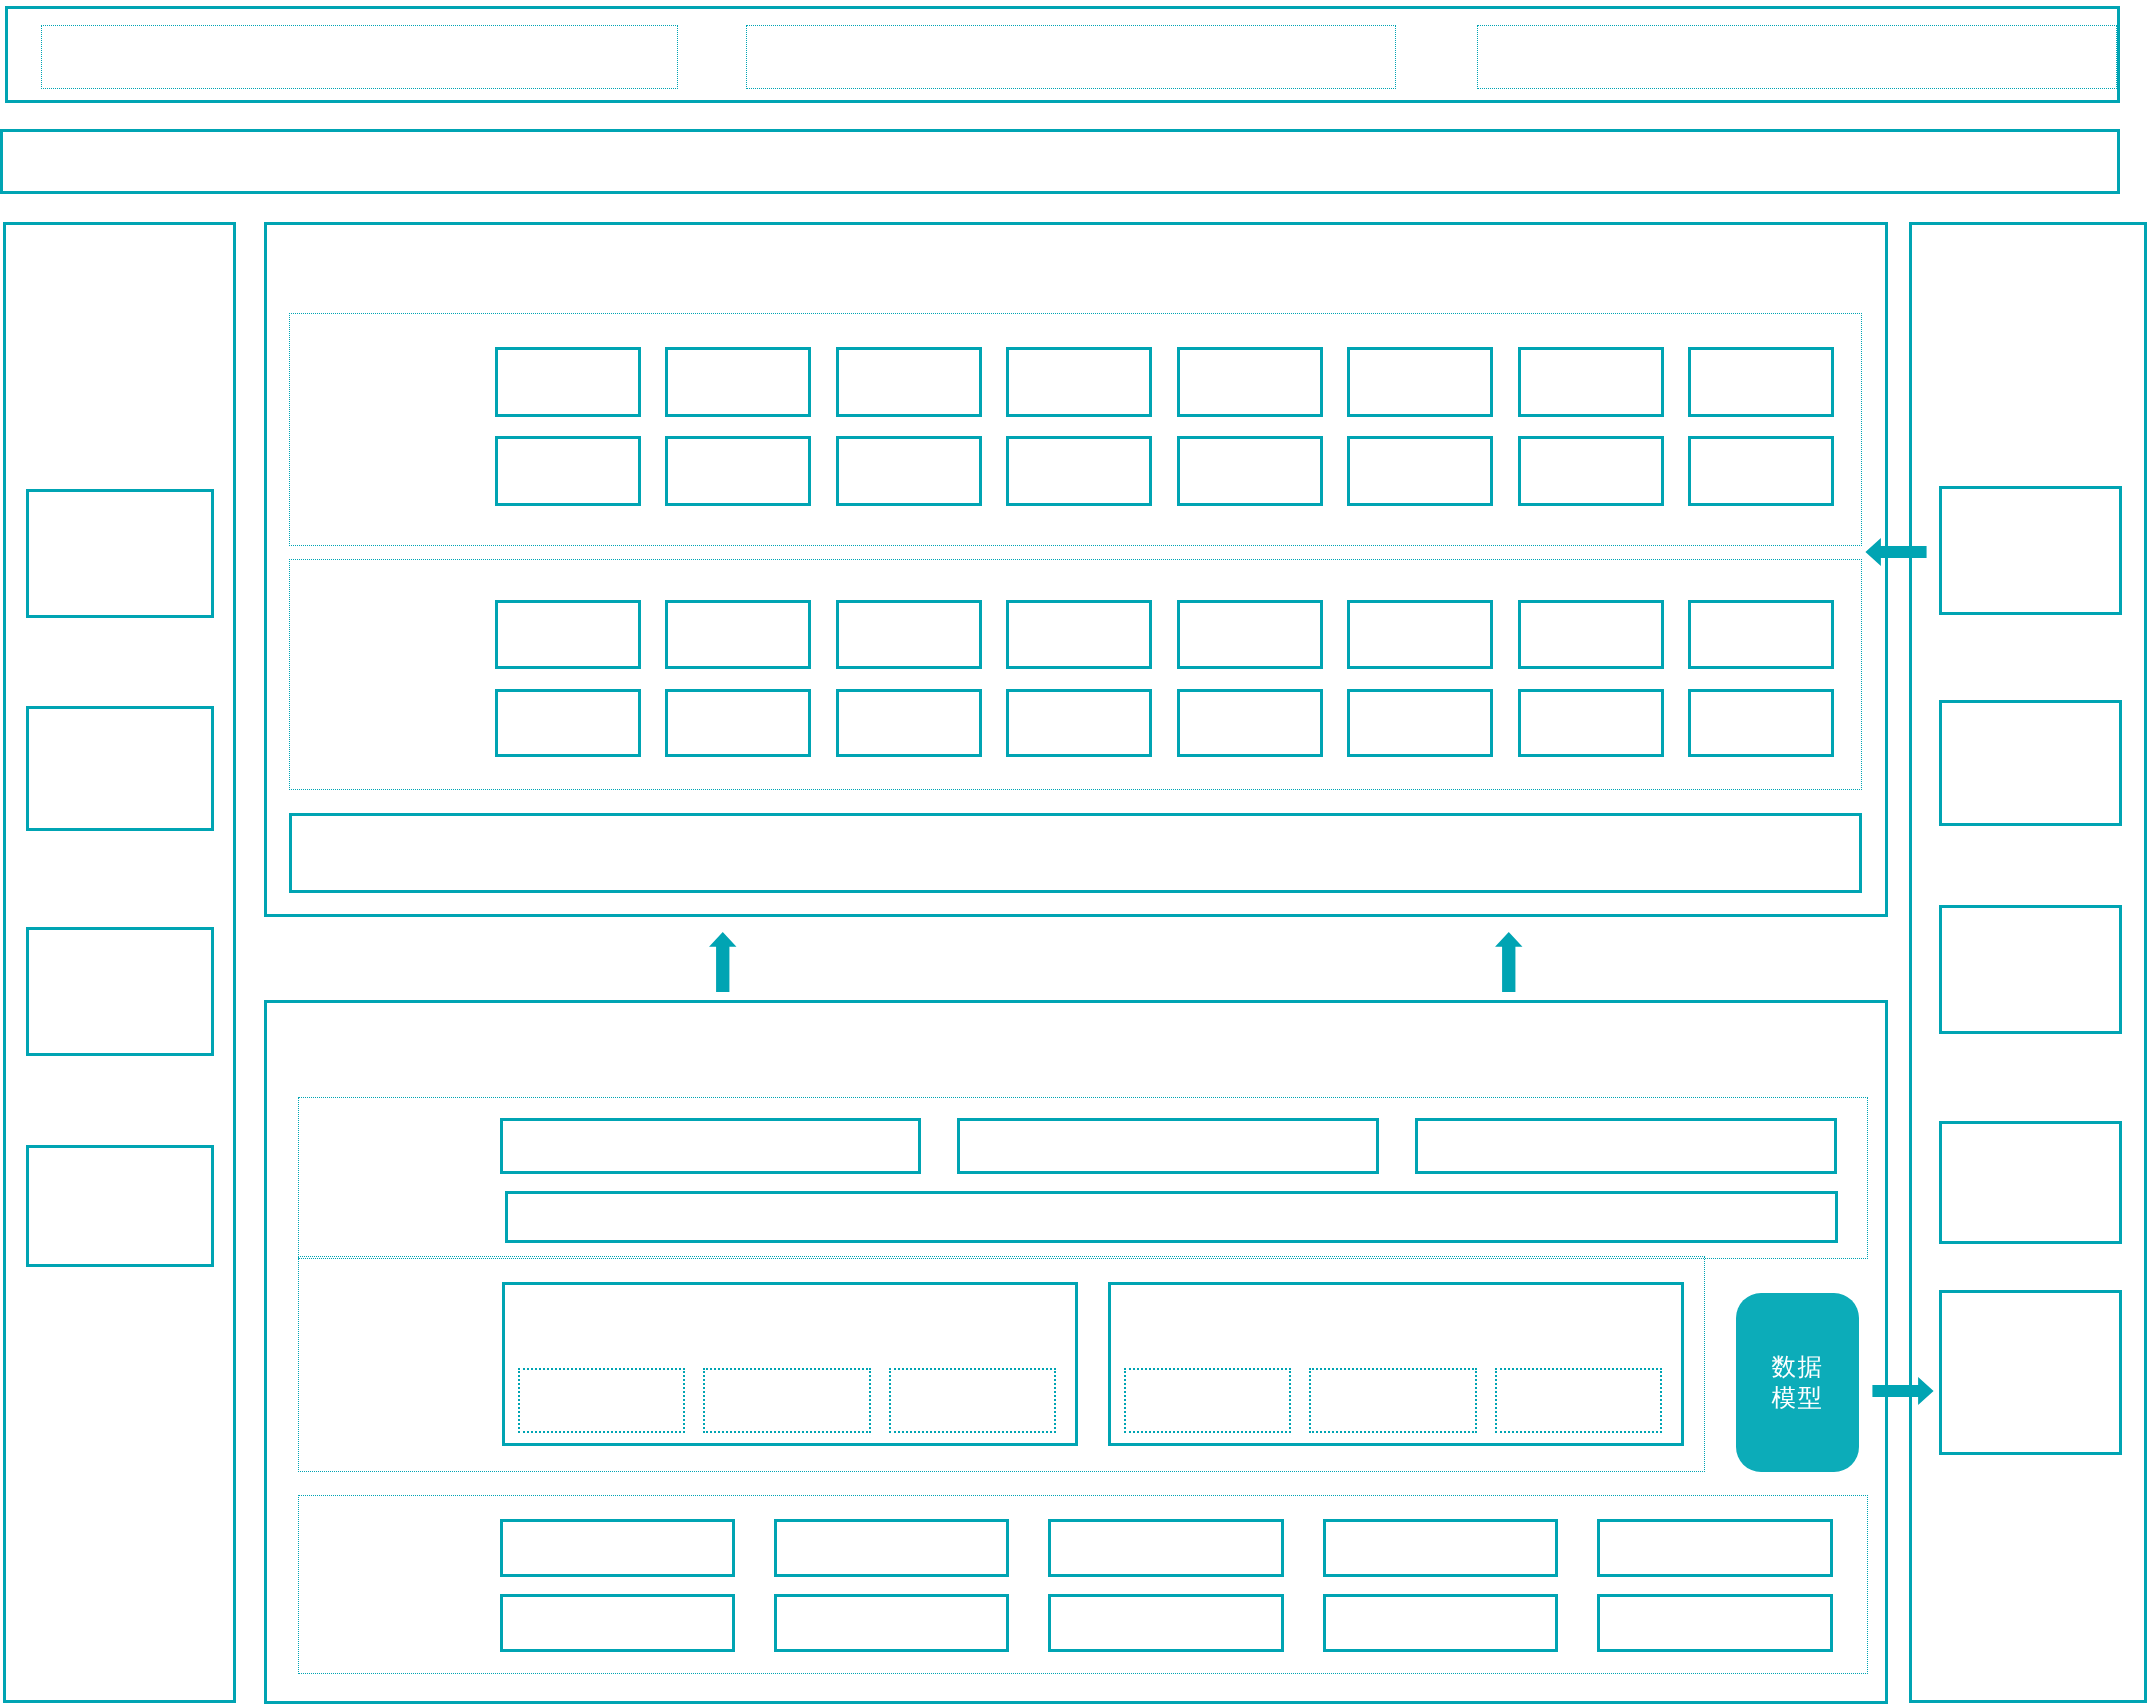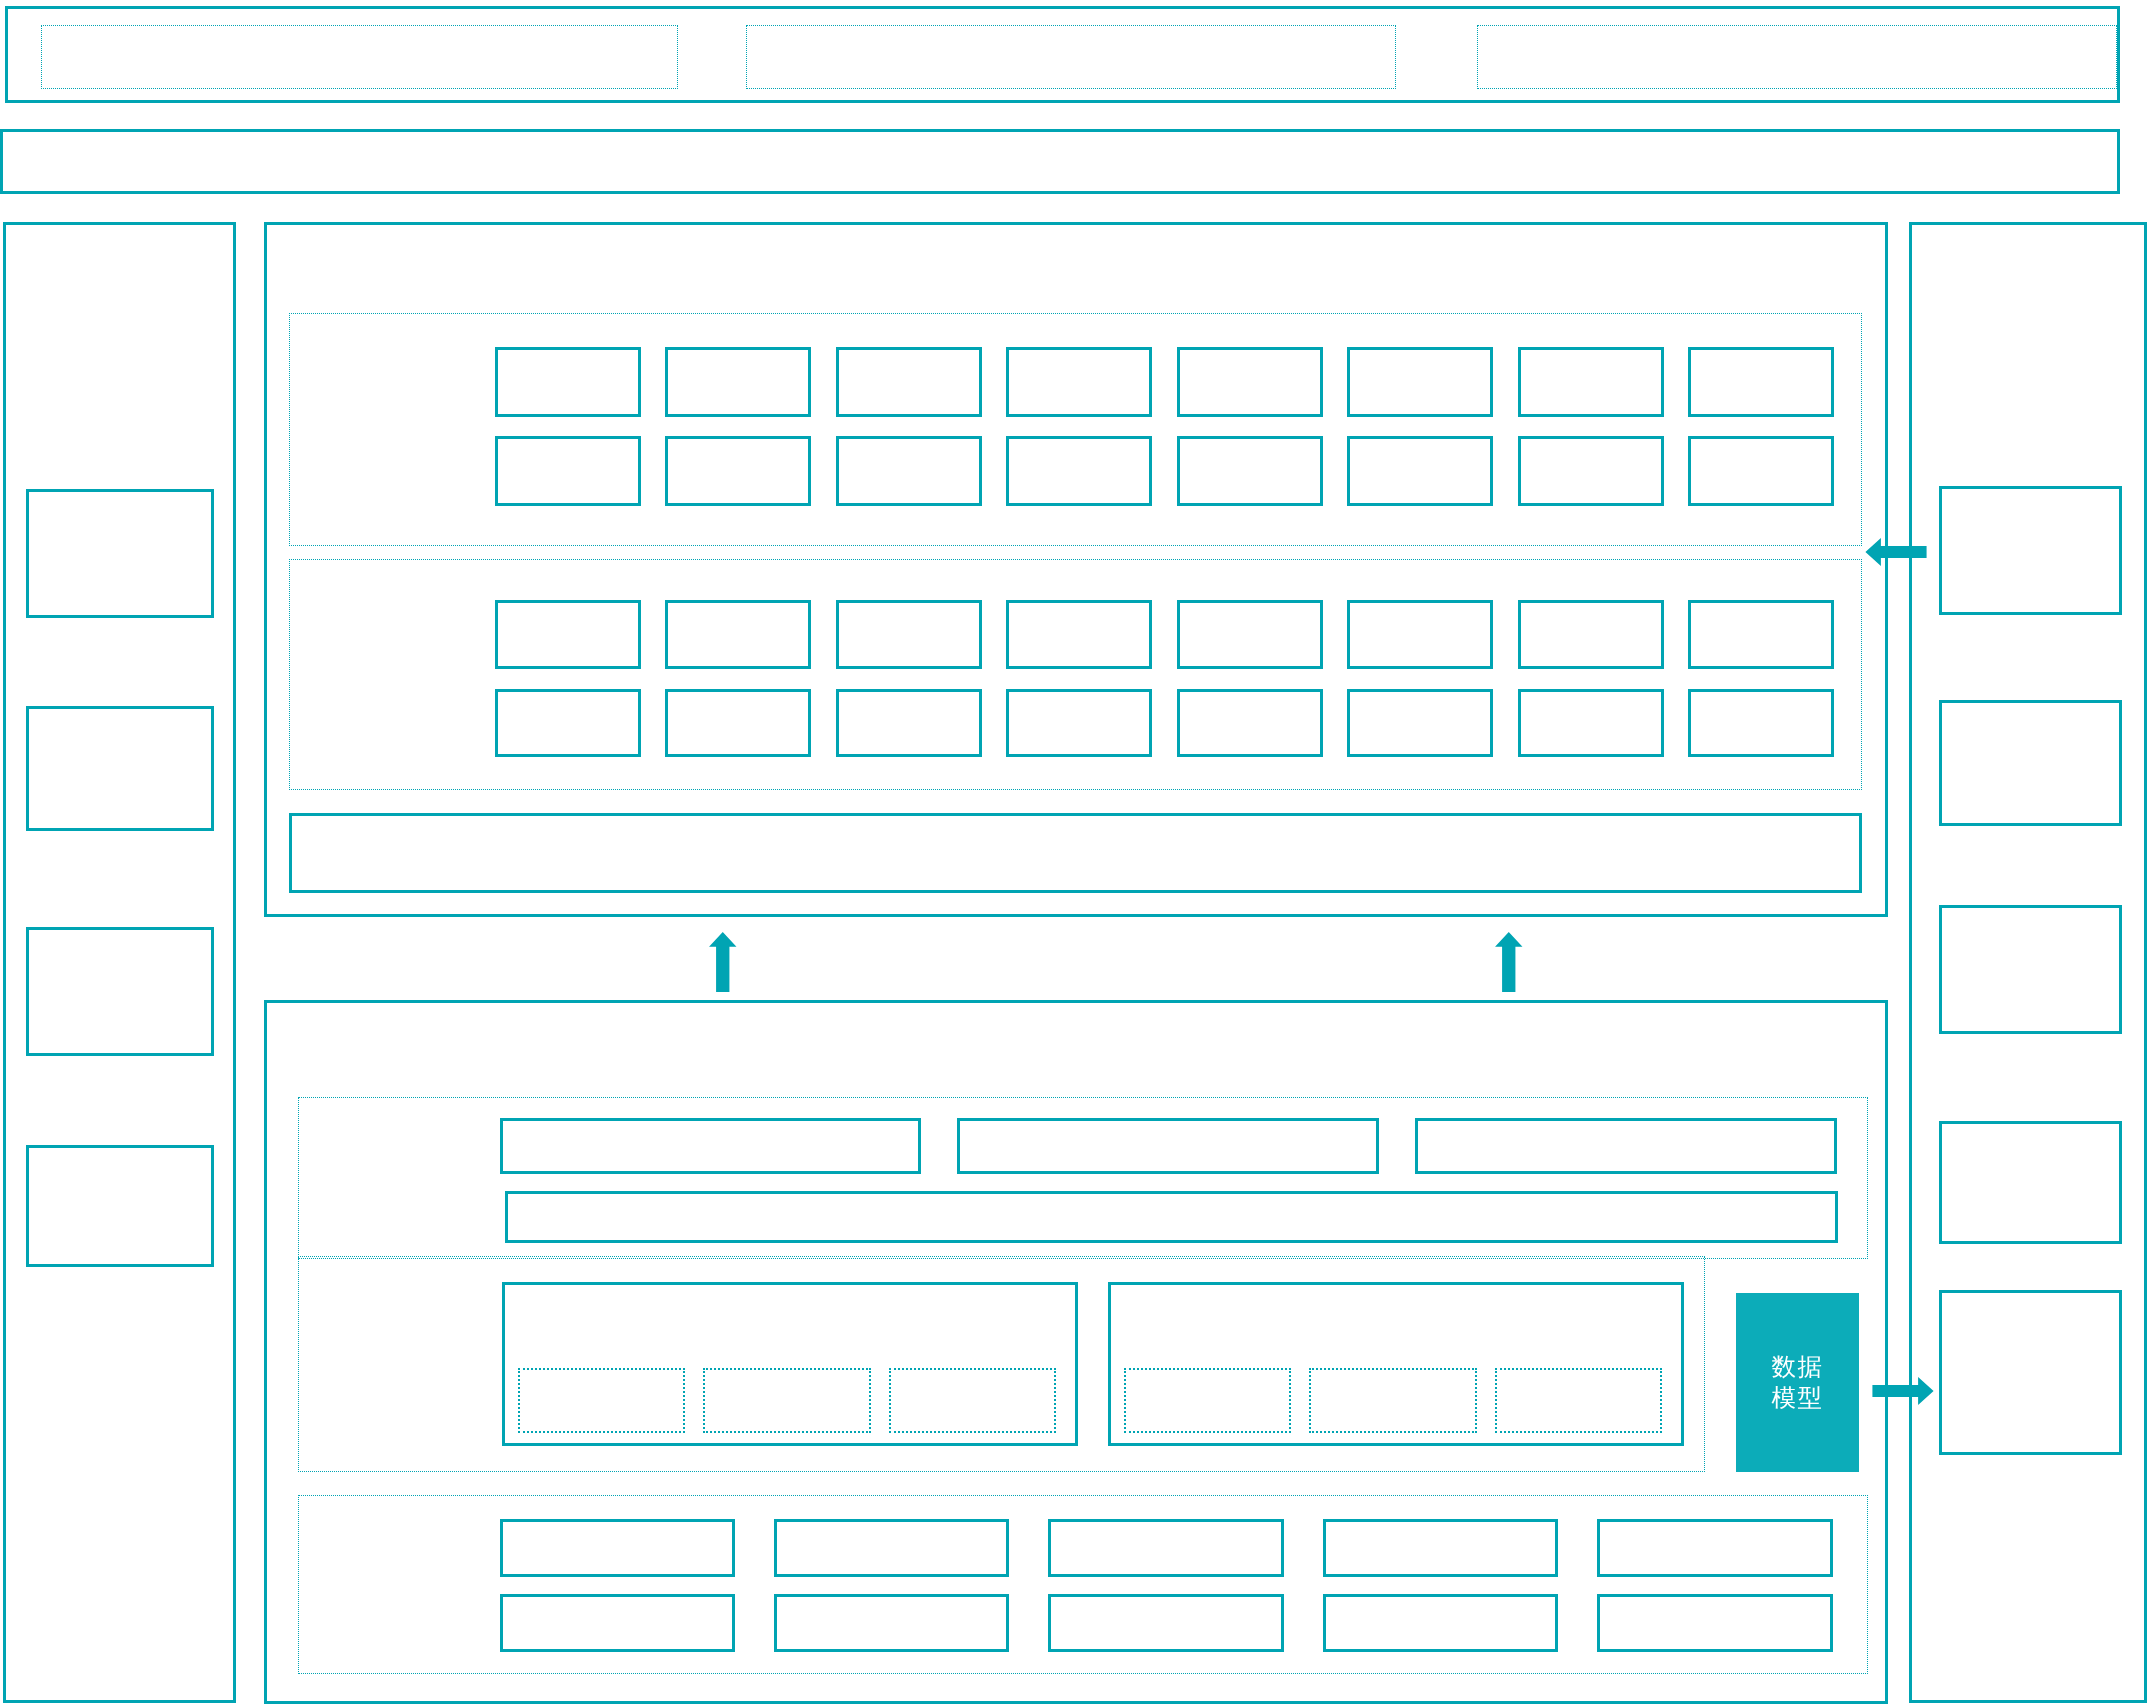--- a/index.html
+++ b/index.html
@@ -70,20 +70,21 @@
   .module-box{top:24.5px;width:576px;height:164px;}
   .module-box.m1{left:203px;}
   .module-box.m2{left:809px;}
   .module-row{left:13.4px;right:18px;bottom:9.7px;height:65px;gap:18px;position:absolute;display:flex;}
   .data-model-box{
     position:absolute;left:1469px;top:290px;width:123px;height:179px;
     background:var(--fill);color:var(--label-text);
     display:flex;align-items:center;justify-content:center;text-align:center;
     font-size:24.5px;line-height:1.25;font-weight:300;letter-spacing:1.5px;
     white-space:pre-line;
+    border-radius:25px;
   }
   .section-e{left:30.5px;top:492px;width:1570px;height:179px;}
   .section-e .rowE{left:201px;right:34px;height:58px;gap:39px;}
   .section-e .r1{top:23px;}
   .section-e .r2{top:98px;}
 
   
   .up-arrow-1{left:709px;top:932px;}
   .up-arrow-2{left:1495px;top:932px;}
   .left-arrow{left:1865px;top:538px;}

